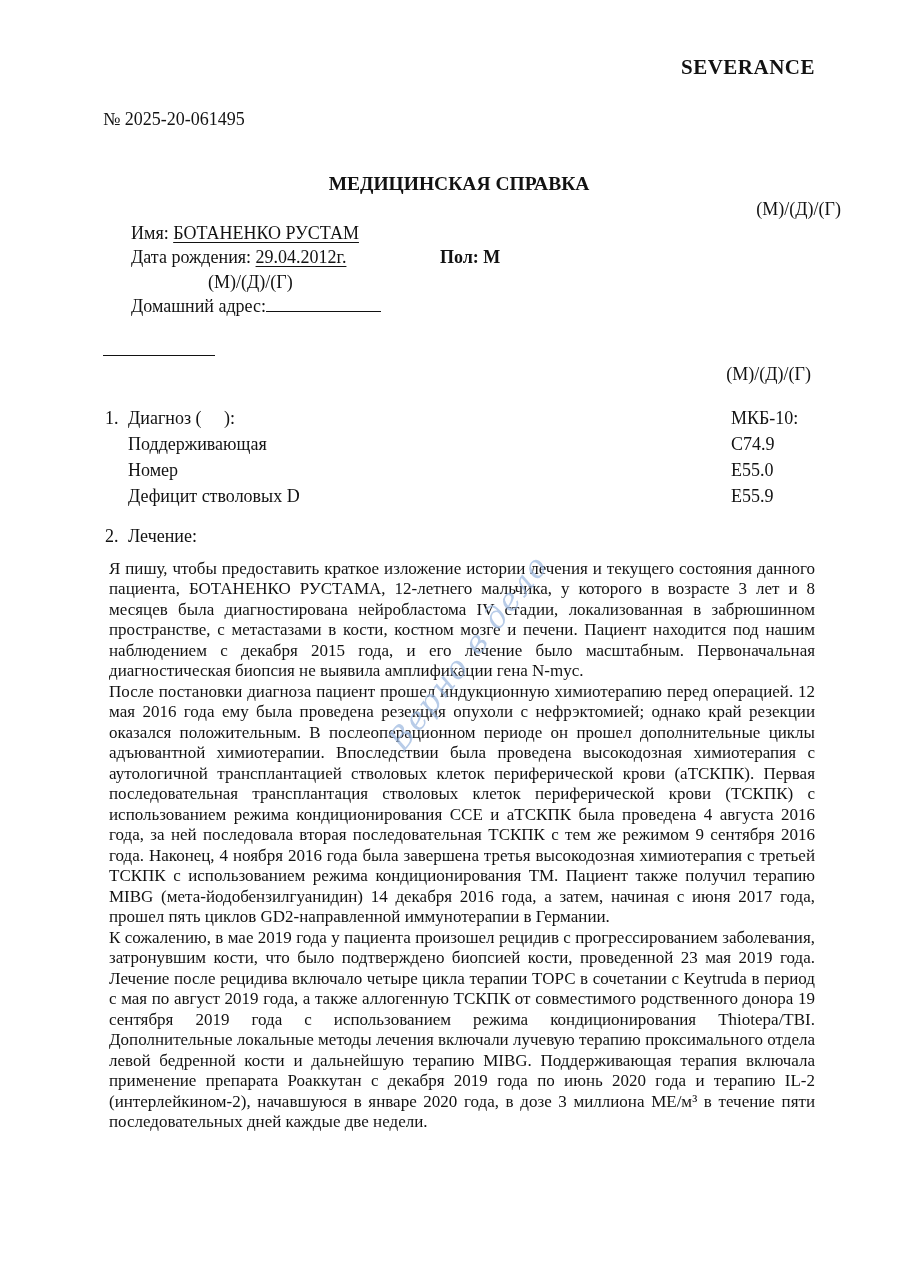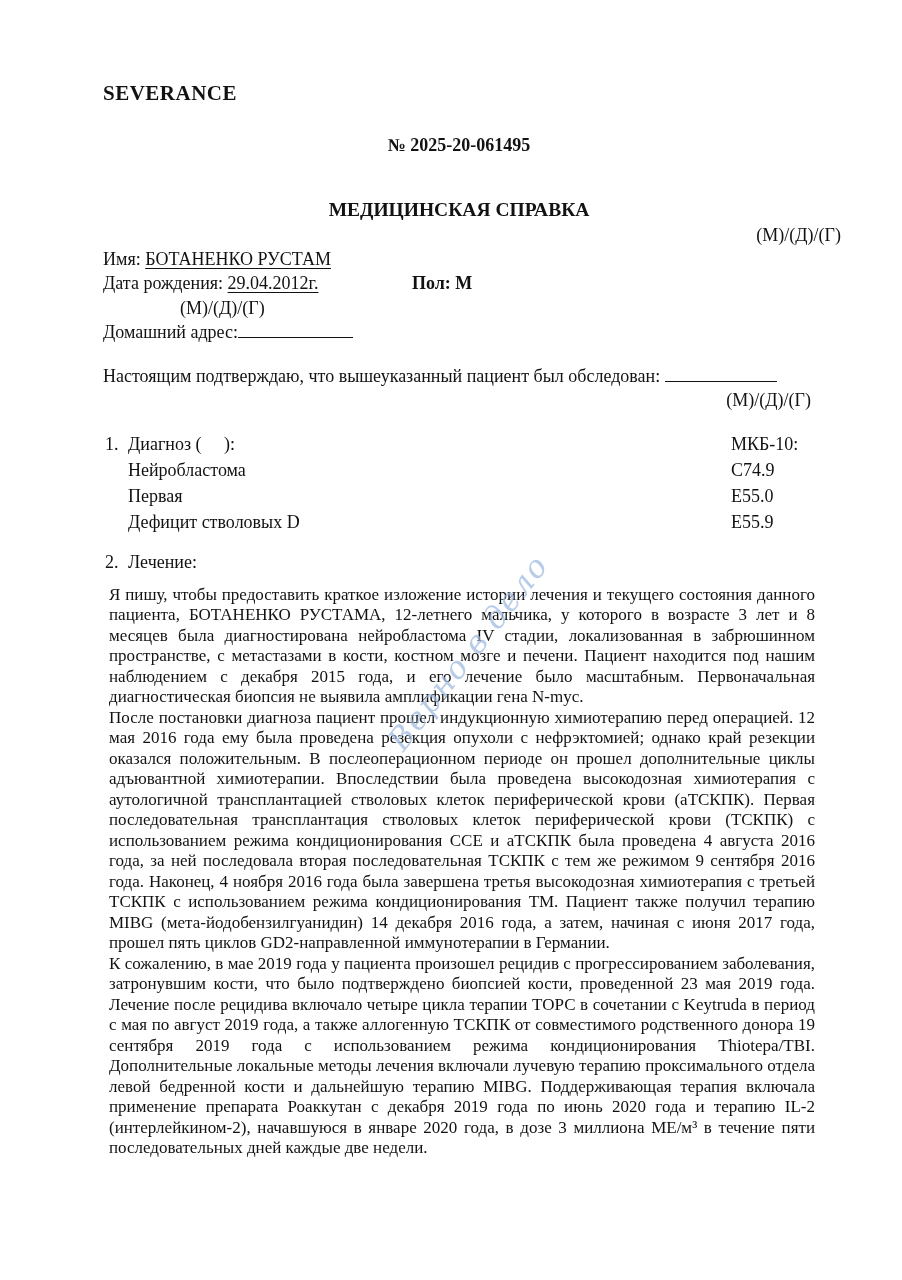--- a/index.html
+++ b/index.html
@@ -8,50 +8,50 @@
     position:relative;
     width:902px; height:1280px;
     background:#ffffff;
     font-family:"Liberation Serif", serif;
     color:#121212;
     overflow:hidden;
   }
   .content { position:absolute; left:103px; top:0; width:712px; }
 
   .hospital-title {
-    margin-top:81px;
-    text-align:left;
+    margin-top:55px;
+    text-align:right;
     font-weight:700;
     font-size:21px;
     line-height:24px;
     letter-spacing:0.5px;
   }
 
   .meta { margin-top:28px; font-size:18px; line-height:24.5px; }
-  .doc-number { font-weight:700;text-align:center; }
+  .doc-number { font-weight:400; }
 
   .u { text-decoration:underline; text-underline-offset:3px; text-decoration-thickness:1px; }
 
   .doc-title {
     text-align:center;
     font-weight:700;
     font-size:19.5px;
     line-height:24px;
     margin-top:40px;
   }
 
   .date-block {
     margin-top:2px;
     margin-right:-26px;
     text-align:right;
     font-size:18px;
     line-height:23px;
   }
 
-  .patient { font-size:18px; line-height:24.6px; }
+  .patient { font-size:18px; line-height:24.6px;margin-left:28px; }
   .p-line { position:relative; }
   .sex-abs { position:absolute; left:309px; top:0;font-weight:bold; }
   .hint-indent { margin-left:77px; }
 
   .blank {
     display:inline-block;
     height:16px;
     border-bottom:1px solid #121212;
     vertical-align:baseline;
   }
@@ -127,45 +127,44 @@
         </span>
       </div>
       <div class="p-line hint-indent">(М)/(Д)/(Г)</div>
       <div class="p-line">
         <span>Домашний адрес:</span><span class="blank blank-address"></span>
       </div>
     </div>
 
     <div class="confirmation">
       <div>
-        <span>Настоящим подтверждаю, что вышеуказанный пациент был обследован:</span>
         <span class="blank blank-confirm"></span>
       </div>
       <div class="confirmation-hint">(М)/(Д)/(Г)</div>
     </div>
 
     <div class="list">
       <div class="list-row">
         <div class="list-num">1.</div>
         <div class="list-body">
           <div class="diag-name">Диагноз (&nbsp;&nbsp;&nbsp;&nbsp;&nbsp;):</div>
           <div class="diag-code">МКБ-10:</div>
         </div>
       </div>
       <div class="list-row">
         <div class="list-num"></div>
         <div class="list-body">
-          <div class="diag-name">Нейробластома</div>
+          <div class="diag-name">Поддерживающая</div>
           <div class="diag-code">C74.9</div>
         </div>
       </div>
       <div class="list-row">
         <div class="list-num"></div>
         <div class="list-body">
-          <div class="diag-name">Первая</div>
+          <div class="diag-name">Номер</div>
           <div class="diag-code">E55.0</div>
         </div>
       </div>
       <div class="list-row">
         <div class="list-num"></div>
         <div class="list-body">
           <div class="diag-name">Дефицит стволовых D</div>
           <div class="diag-code">E55.9</div>
         </div>
       </div>

